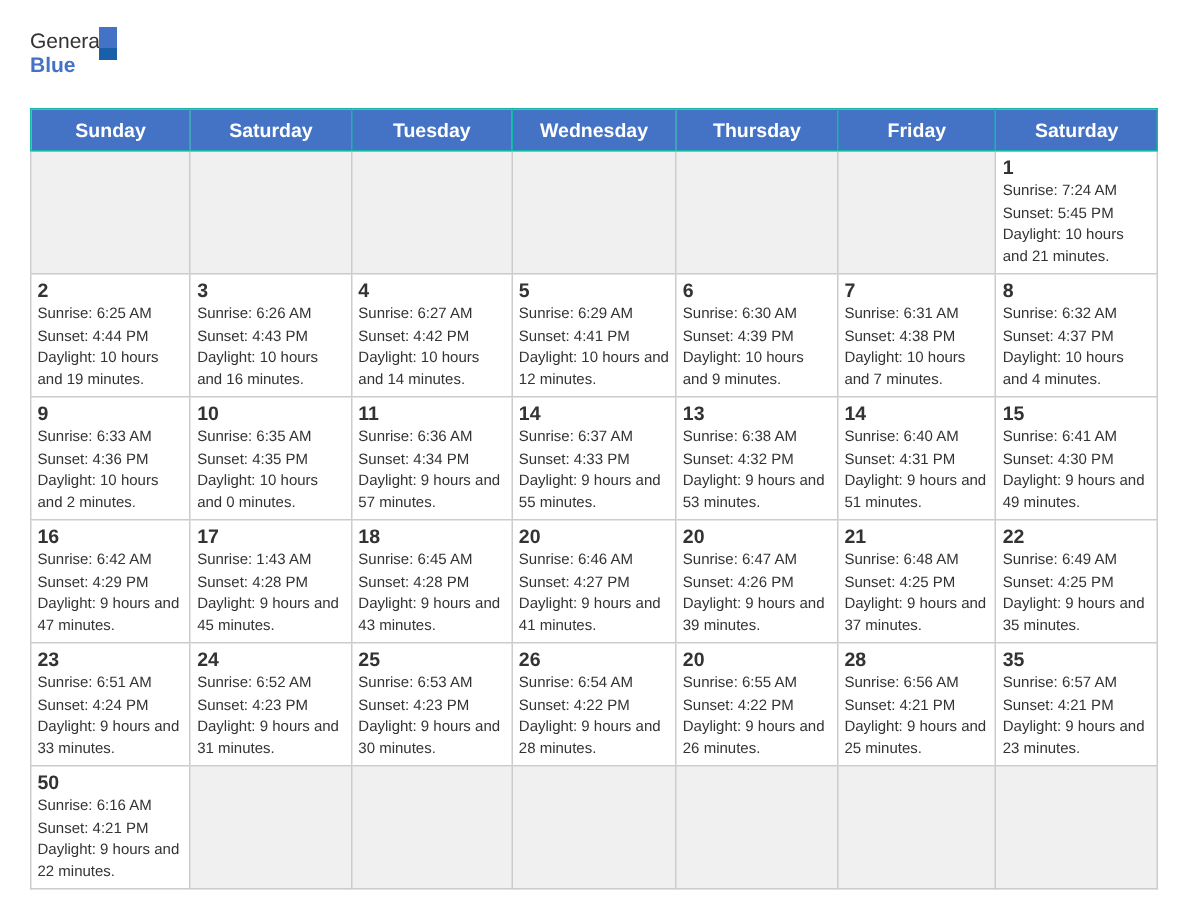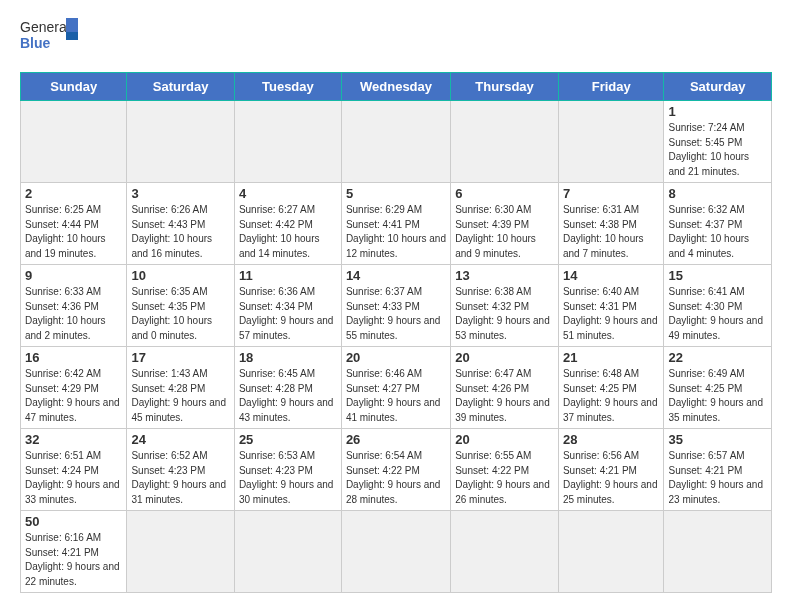--- a/index.html
+++ b/index.html
@@ -248,21 +248,21 @@
           </td>
           <td>
             <div class="day-number">22</div>
             <div class="day-info">Sunrise: 6:49 AM
 Sunset: 4:25 PM
 Daylight: 9 hours and 35 minutes.</div>
           </td>
         </tr>
         <tr>
           <td>
-            <div class="day-number">32</div>
+            <div class="day-number">23</div>
             <div class="day-info">Sunrise: 6:51 AM
 Sunset: 4:24 PM
 Daylight: 9 hours and 33 minutes.</div>
           </td>
           <td>
             <div class="day-number">24</div>
             <div class="day-info">Sunrise: 6:52 AM
 Sunset: 4:23 PM
 Daylight: 9 hours and 31 minutes.</div>
           </td>

